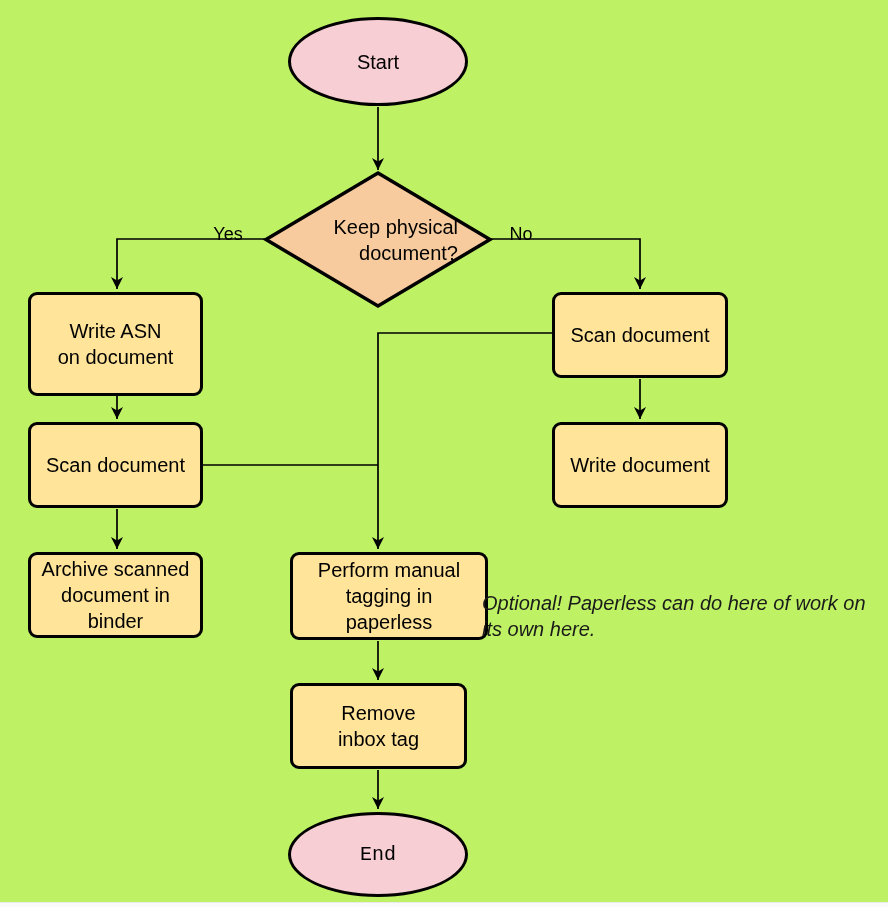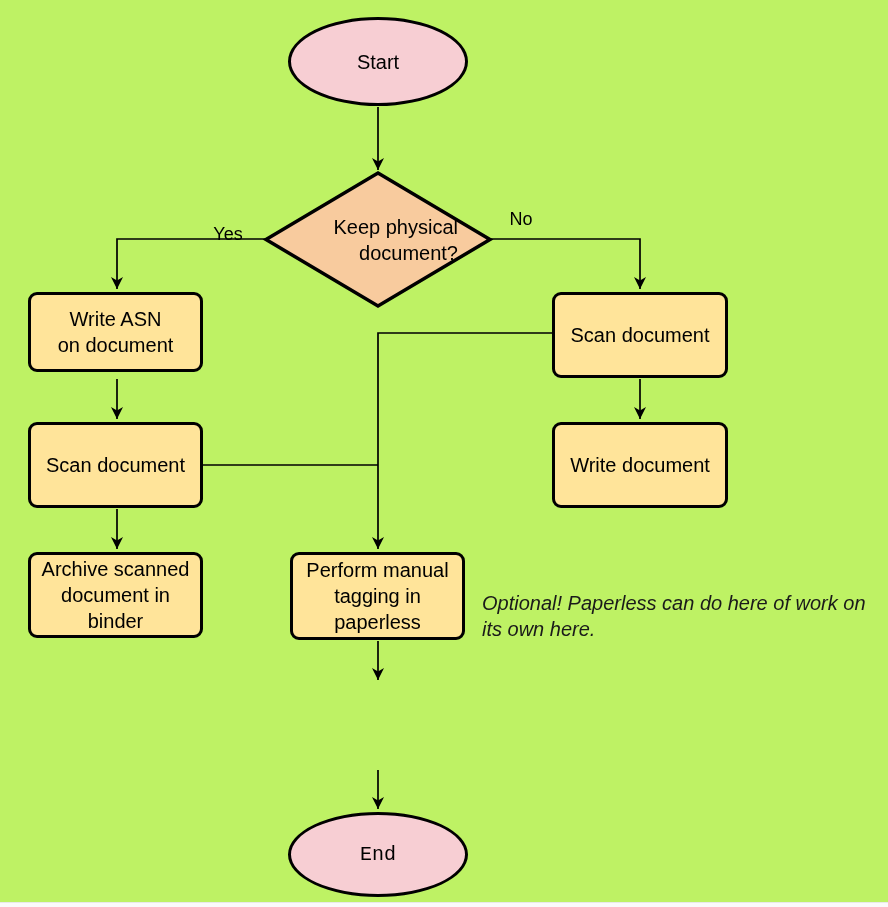--- a/index.html
+++ b/index.html
@@ -66,21 +66,21 @@
   }
   .edge-label {
     position: absolute;
     width: 50px;
     text-align: center;
     font-size: 18px;
     line-height: 21px;
     margin-top: 13px;
   }
   .edge-label.yes { left: 203px; top: 211px; }
-  .edge-label.no  { left: 496px; top: 196px; }
+  .edge-label.no  { left: 496px; top: 211px; }
   .annotation {
     position: absolute;
     left: 482px;
     top: 590px;
     width: 404px;
     font-size: 20px;
     line-height: 26px;
     font-style: italic;
     color: var(--annotation-color, #1a1a1a);
   }
@@ -88,26 +88,26 @@
     position: absolute;
     left: 0;
     top: 902px;
     width: 888px;
     height: 5px;
     background: #fbfafa;
     border-top: 1px solid #e9e9e9;
   }
   
   .n-start        { left: 288px; top: 17px;  width: 180px; height: 89px; }
-  .n-write-asn    { left: 28px;  top: 292px; width: 175px; height: 80px; }
+  .n-write-asn    { left: 28px;  top: 292px; width: 175px; height: 104px; }
   .n-scan-left    { left: 28px;  top: 422px; width: 175px; height: 86px; }
   .n-archive      { left: 28px;  top: 552px; width: 175px; height: 86px; }
   .n-scan-right   { left: 552px; top: 292px; width: 176px; height: 86px; }
   .n-trash        { left: 552px; top: 422px; width: 176px; height: 86px; }
-  .n-tagging      { left: 290px; top: 552px; width: 175px; height: 88px; }
+  .n-tagging      { left: 290px; top: 552px; width: 198px; height: 88px; }
   .n-remove-inbox { left: 290px; top: 683px; width: 177px; height: 86px; }
   .n-end          { left: 288px; top: 812px; width: 180px; height: 85px; font-family: Liberation Mono, monospace; }
 </style>
 </head>
 <body>
 
 <div class="canvas">
 
   <svg class="edge-layer" viewBox="0 0 888 907" xmlns="http://www.w3.org/2000/svg">
     <defs>
@@ -162,20 +162,24 @@
   <div class="node process n-trash">
     <span>Write document</span>
   </div>
 
   <div class="node process n-tagging">
     <span>Perform manual
 tagging in
 paperless</span>
   </div>
 
+  <div class="node process n-remove-inbox">
+    <span>Remove
+inbox tag</span>
+  </div>
 
   <div class="node terminator n-end">
     <span>End</span>
   </div>
 
   <div class="annotation">Optional! Paperless can do here of work on its own here.</div>
 
   <div class="page-bottom-edge"></div>
 
 </div>

